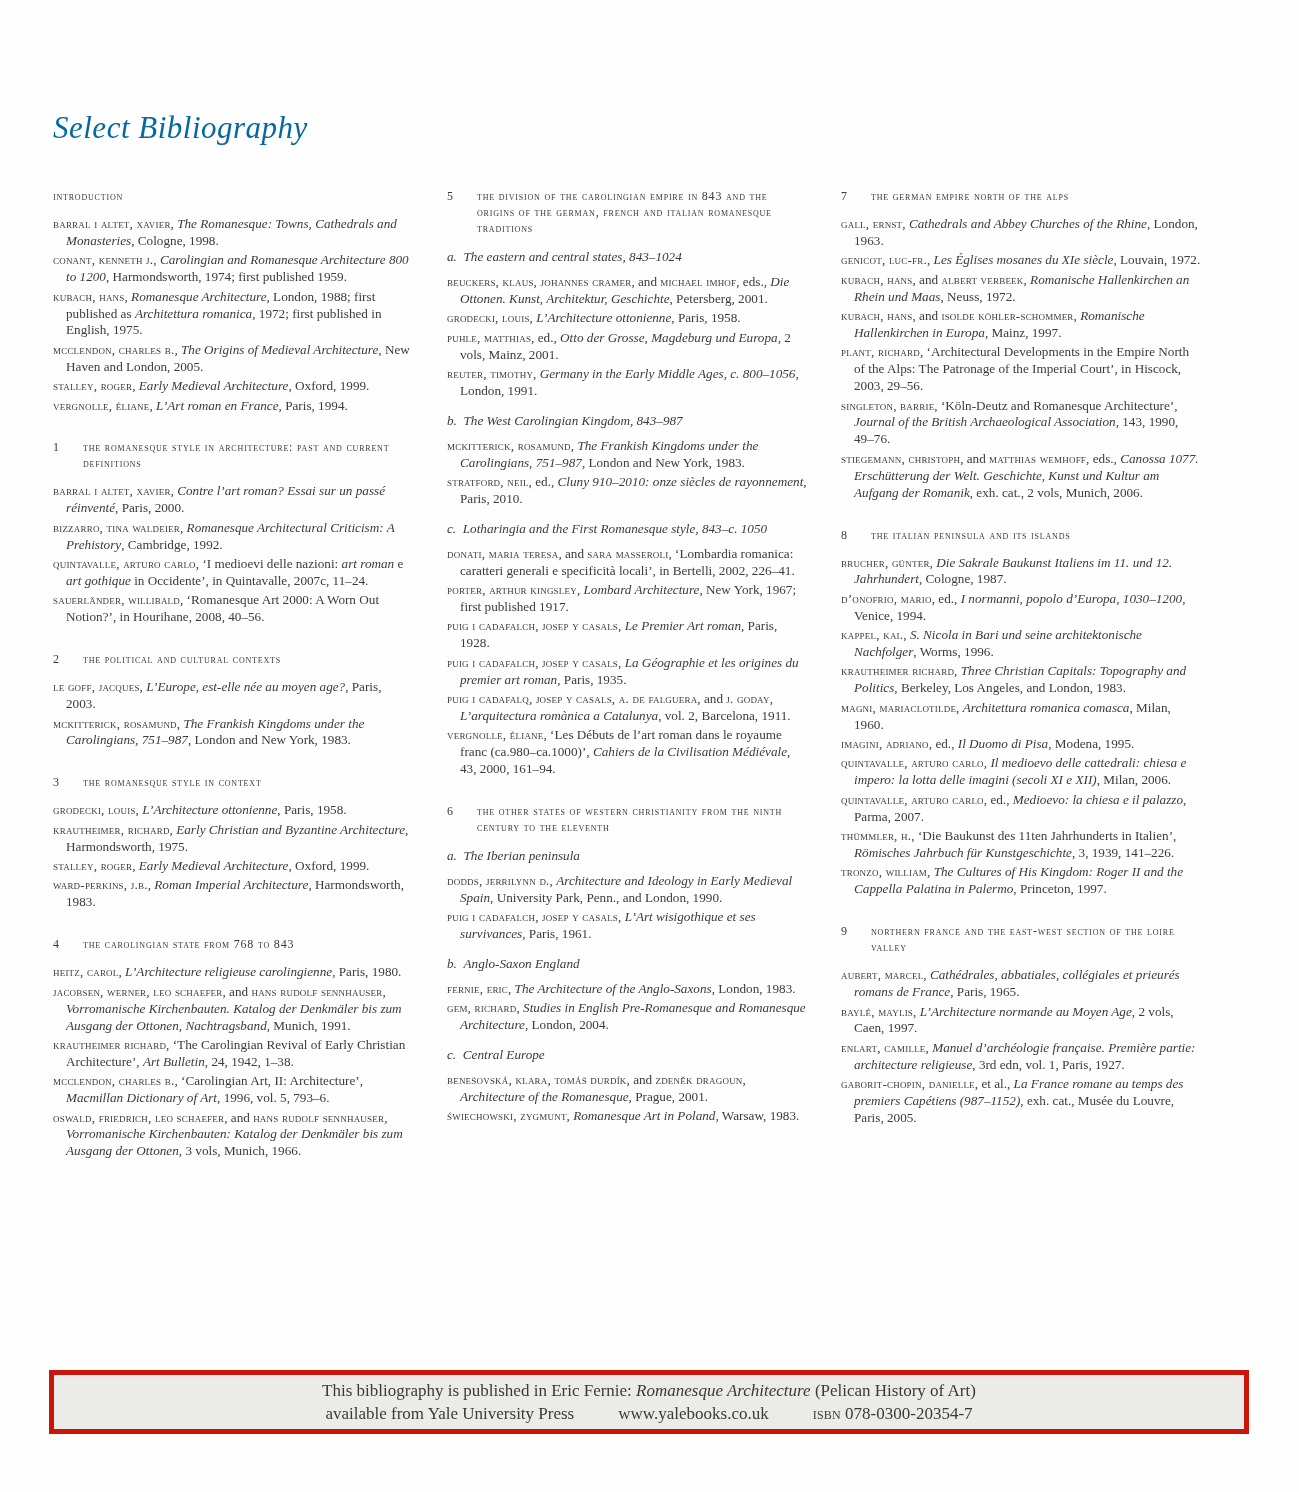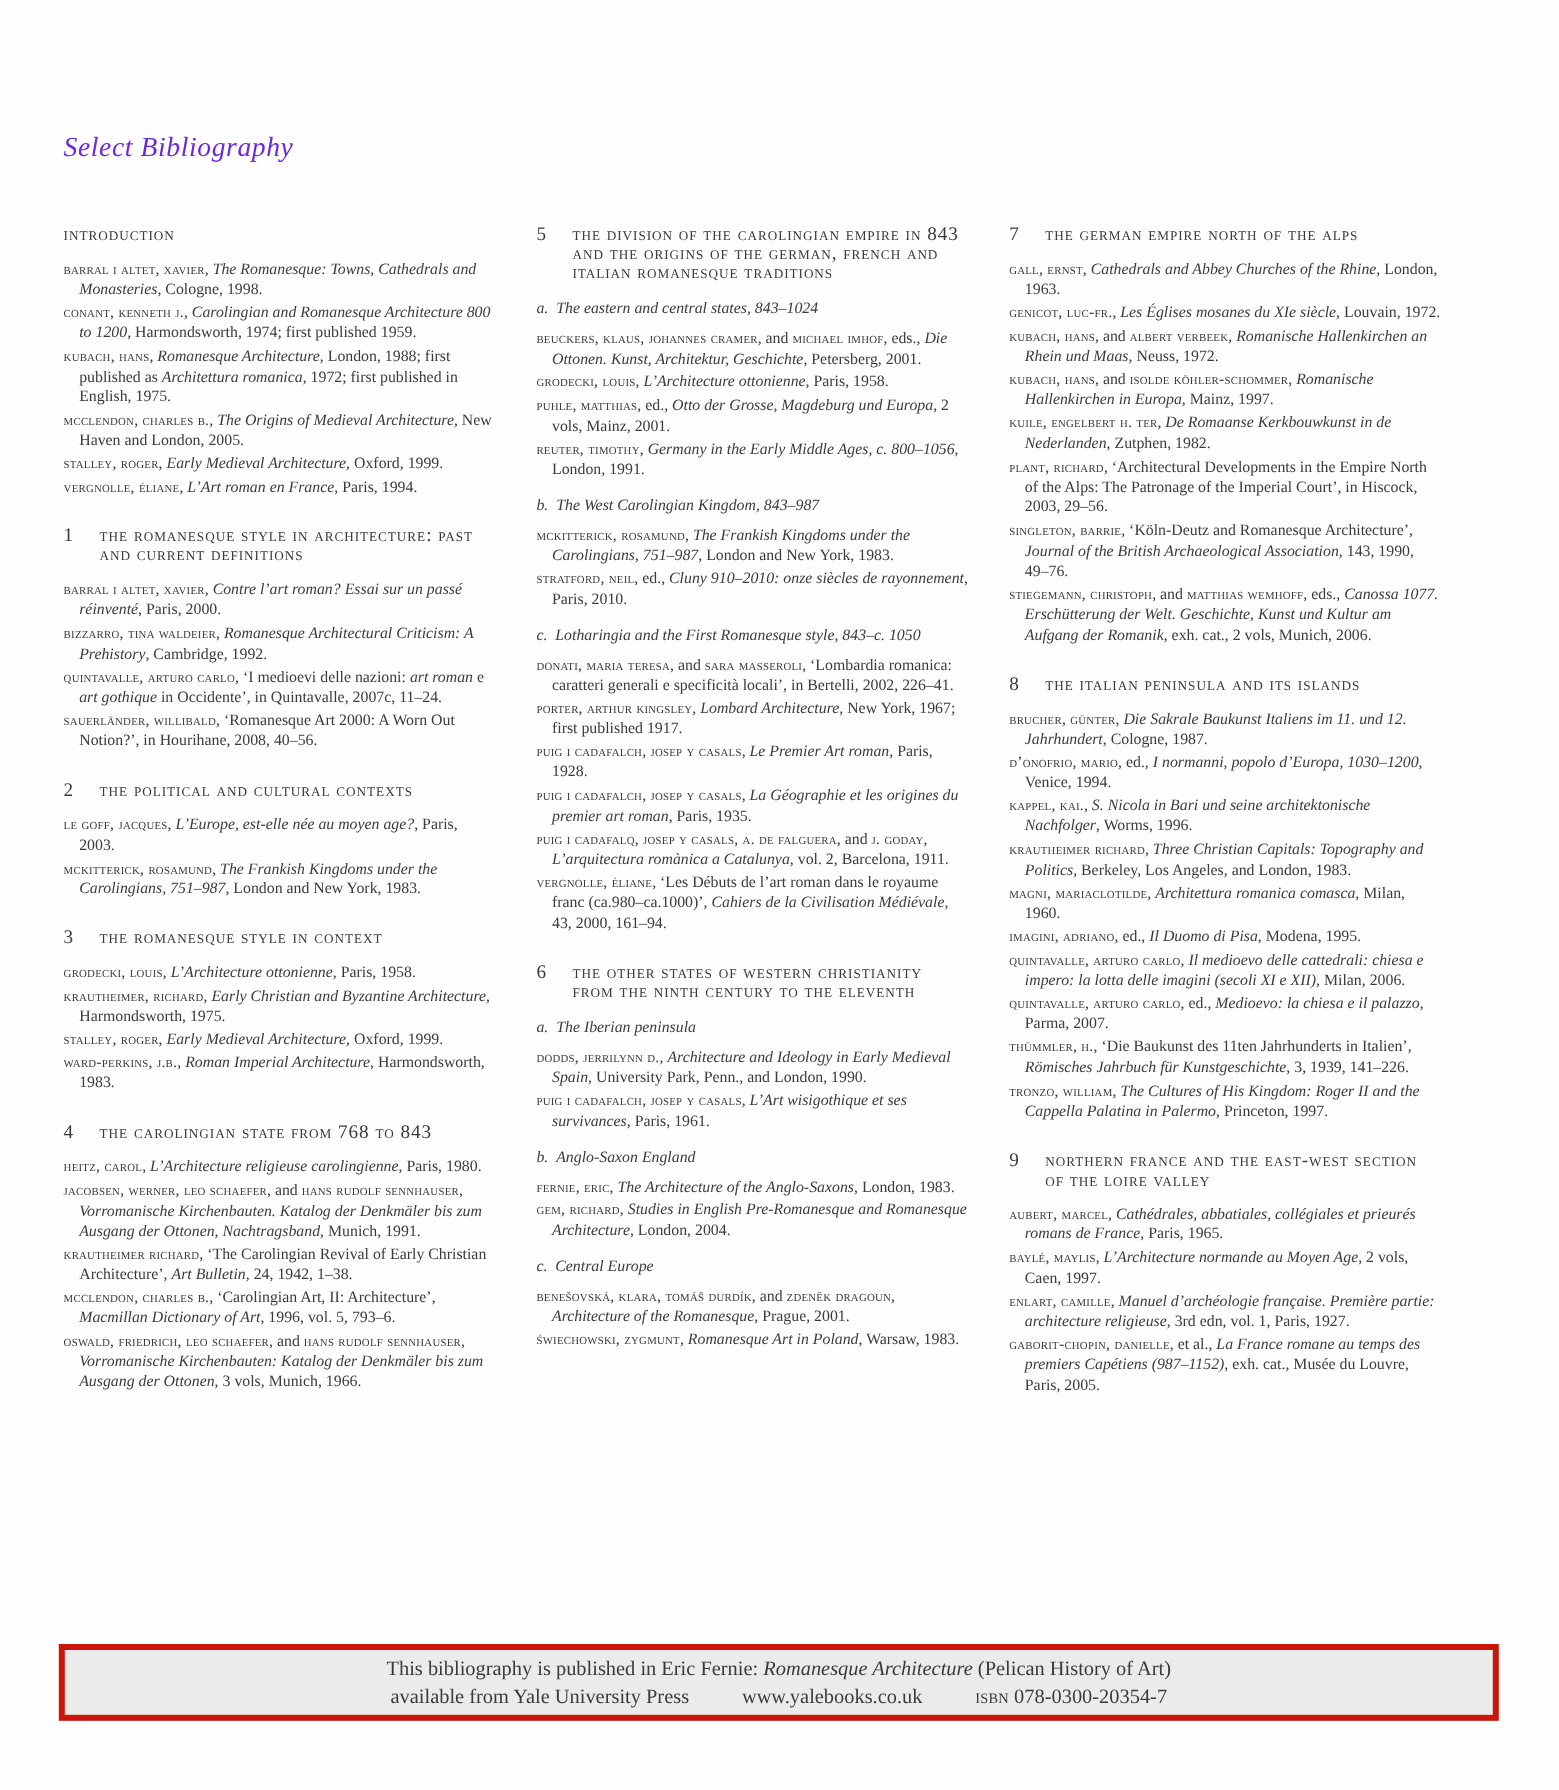--- a/index.html
+++ b/index.html
@@ -2,29 +2,29 @@
 <html><head>
 <meta charset="utf-8">
 <style>
   html,body{margin:0;padding:0;background:#ffffff;}
   .page{
     position:relative;width:1299px;height:1492px;background:#fefefe;
     font-family:"Liberation Serif", serif;color:#3b3b3b;overflow:hidden;
   }
   .page-title{
     position:absolute;left:53px;top:110px;margin:0;
-    font-size:23px;font-weight:normal;font-style:italic;letter-spacing:0.5px;color:#6d28d9;
+    font-size:31px;font-weight:normal;font-style:italic;letter-spacing:0.5px;color:#0369a1;
   }
   .columns{
     position:absolute;left:53px;top:188px;width:1148px;
     display:grid;grid-template-columns:1fr 1fr 1fr;column-gap:34px;
   }
   .col{font-size:13.2px;line-height:16.9px;}
   .sec{
-    display:flex;font-size:16px;line-height:16px;
+    display:flex;font-size:12px;line-height:16px;
     font-variant:small-caps;letter-spacing:0.8px;color:#3a3a3a;
     margin:25px 0 12px 0;
   }
   .col .sec:first-child{margin-top:0;}
   .sec .num{flex:0 0 30px;}
   .sec .sectitle{flex:1;}
   .sub{font-style:italic;margin:13px 0 8px 0;}
   .entry{margin:0 0 2.5px 0;padding-left:13px;text-indent:-13px;}
   .sc{font-variant:small-caps;letter-spacing:0.2px;}
   .it{font-style:italic;}
@@ -122,21 +122,20 @@
       </div>
       <div class="col">
         <div class="sec">
           <span class="num">7</span>
           <span class="sectitle">the german empire north of the alps</span>
         </div>
         <p class="entry"><span class="sc">gall, ernst</span><span class="nm">, </span><span class="it">Cathedrals and Abbey Churches of the Rhine</span><span class="nm">, London, 1963.</span></p>
         <p class="entry"><span class="sc">genicot, luc-fr.</span><span class="nm">, </span><span class="it">Les Églises mosanes du XIe siècle</span><span class="nm">, Louvain, 1972.</span></p>
         <p class="entry"><span class="sc">kubach, hans</span><span class="nm">, and </span><span class="sc">albert verbeek</span><span class="nm">, </span><span class="it">Romanische Hallenkirchen an Rhein und Maas</span><span class="nm">, Neuss, 1972.</span></p>
         <p class="entry"><span class="sc">kubach, hans</span><span class="nm">, and </span><span class="sc">isolde köhler-schommer</span><span class="nm">, </span><span class="it">Romanische Hallenkirchen in Europa</span><span class="nm">, Mainz, 1997.</span></p>
-        <p class="entry"><span class="sc">kuile, engelbert h. ter</span><span class="nm">, </span><span class="it">De Romaanse Kerkbouwkunst in de Nederlanden</span><span class="nm">, Zutphen, 1982.</span></p>
         <p class="entry"><span class="sc">plant, richard</span><span class="nm">, ‘Architectural Developments in the Empire North of the Alps: The Patronage of the Imperial Court’, in Hiscock, 2003, 29–56.</span></p>
         <p class="entry"><span class="sc">singleton, barrie</span><span class="nm">, ‘Köln-Deutz and Romanesque Architecture’, </span><span class="it">Journal of the British Archaeological Association</span><span class="nm">, 143, 1990, 49–76.</span></p>
         <p class="entry"><span class="sc">stiegemann, christoph</span><span class="nm">, and </span><span class="sc">matthias wemhoff</span><span class="nm">, eds., </span><span class="it">Canossa 1077. Erschütterung der Welt. Geschichte, Kunst und Kultur am Aufgang der Romanik</span><span class="nm">, exh. cat., 2 vols, Munich, 2006.</span></p>
         <div class="sec">
           <span class="num">8</span>
           <span class="sectitle">the italian peninsula and its islands</span>
         </div>
         <p class="entry"><span class="sc">brucher, günter</span><span class="nm">, </span><span class="it">Die Sakrale Baukunst Italiens im 11. und 12. Jahrhundert</span><span class="nm">, Cologne, 1987.</span></p>
         <p class="entry"><span class="sc">d’onofrio, mario</span><span class="nm">, ed., </span><span class="it">I normanni, popolo d’Europa, 1030–1200</span><span class="nm">, Venice, 1994.</span></p>
         <p class="entry"><span class="sc">kappel, kai.</span><span class="nm">, </span><span class="it">S. Nicola in Bari und seine architektonische Nachfolger</span><span class="nm">, Worms, 1996.</span></p>

